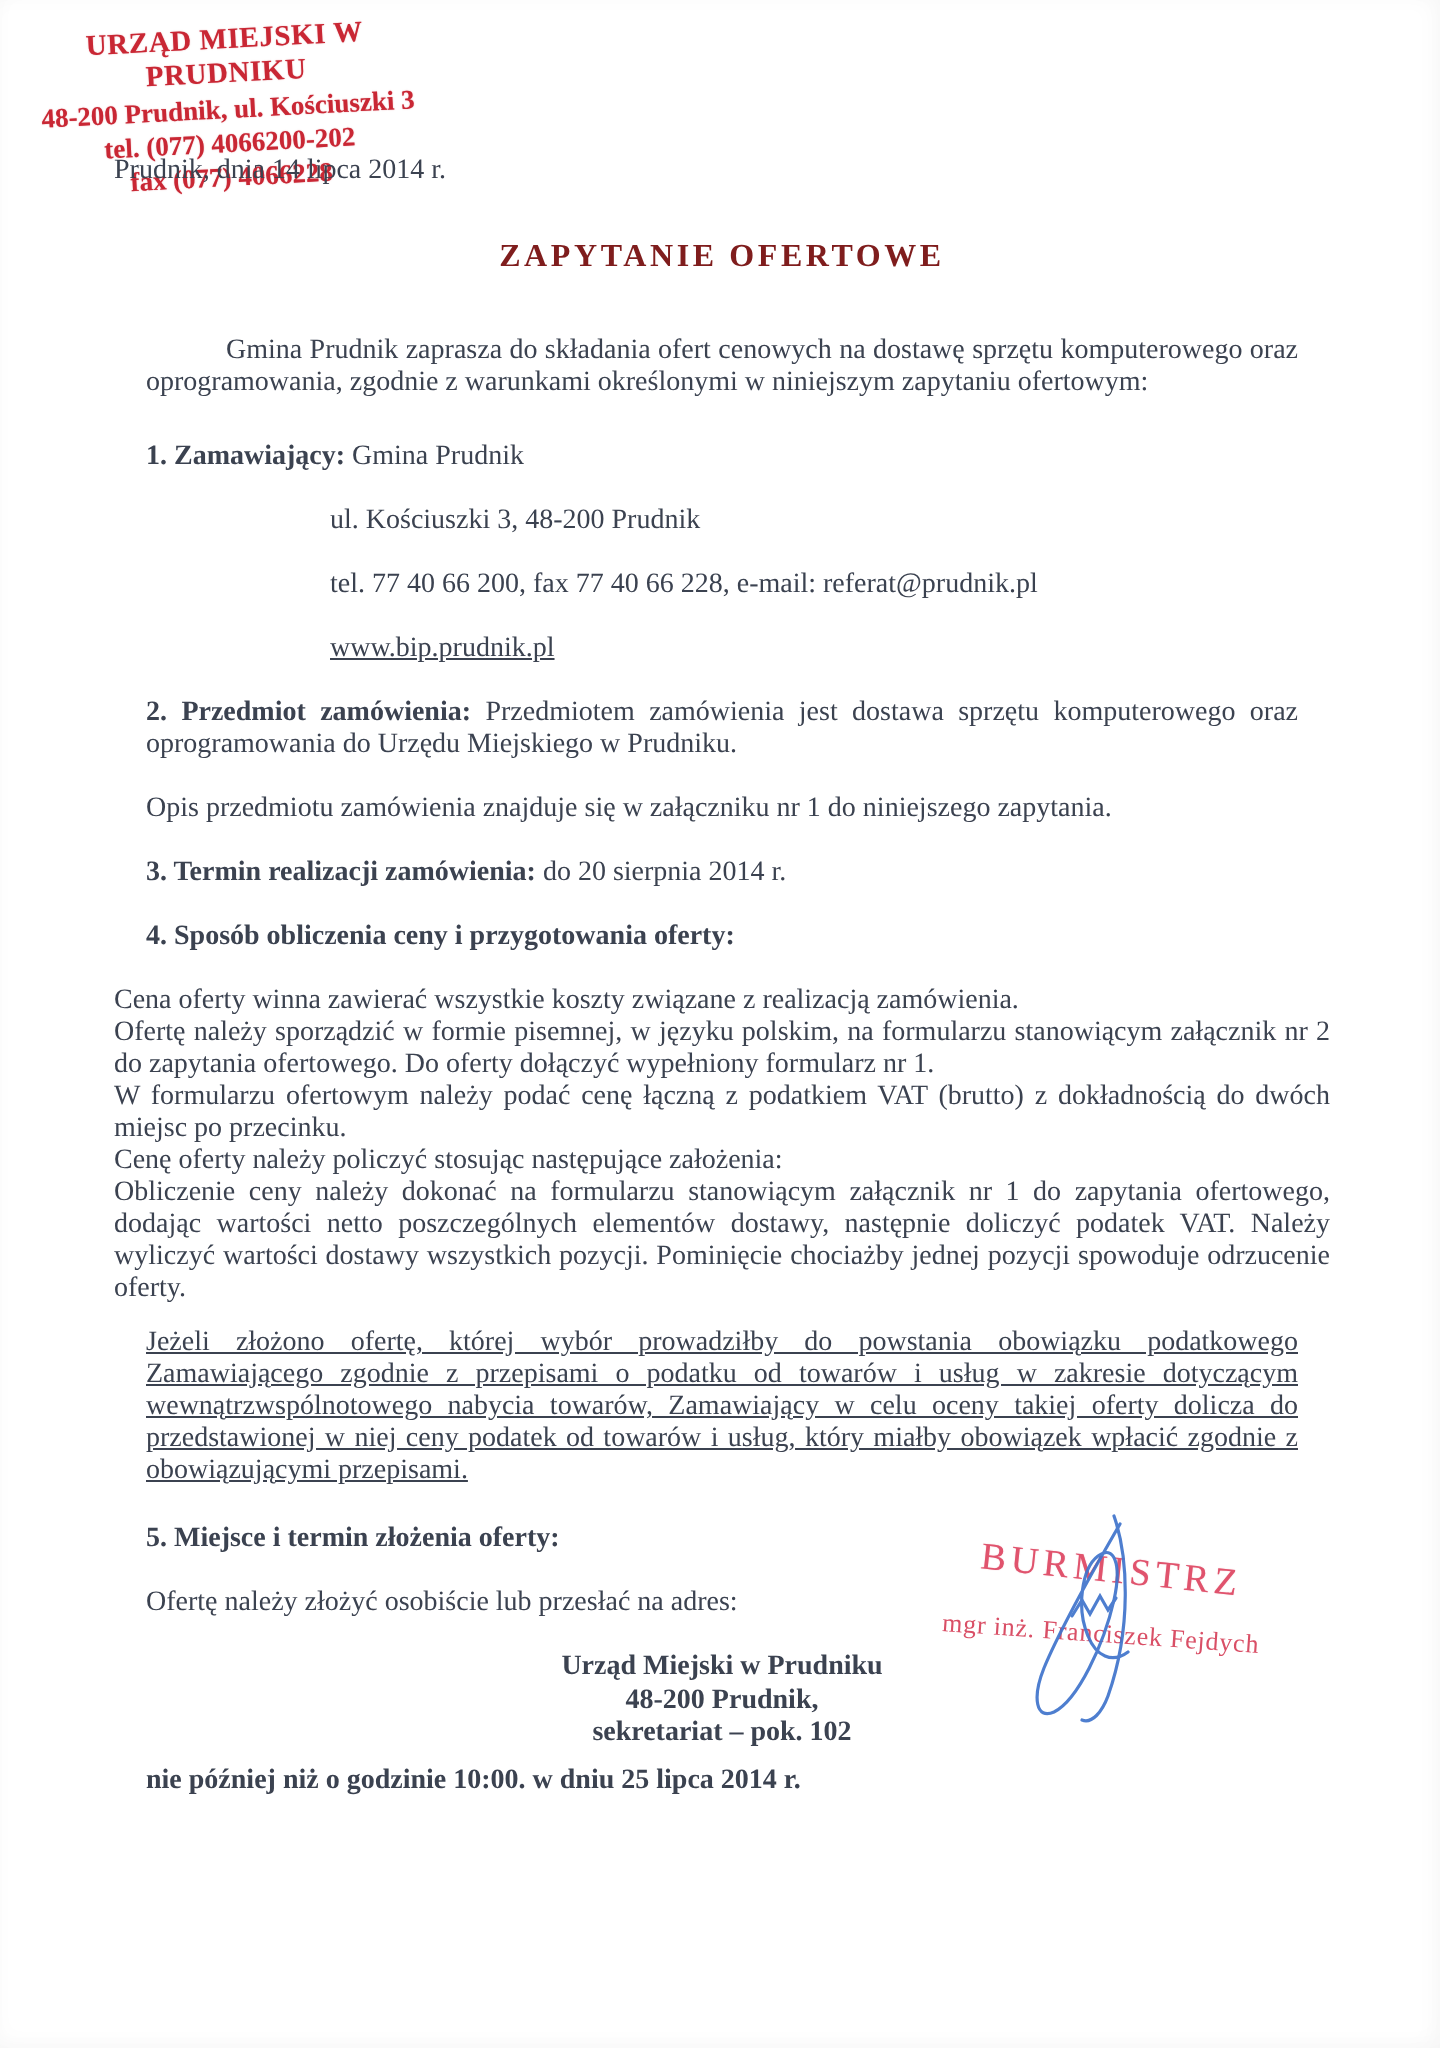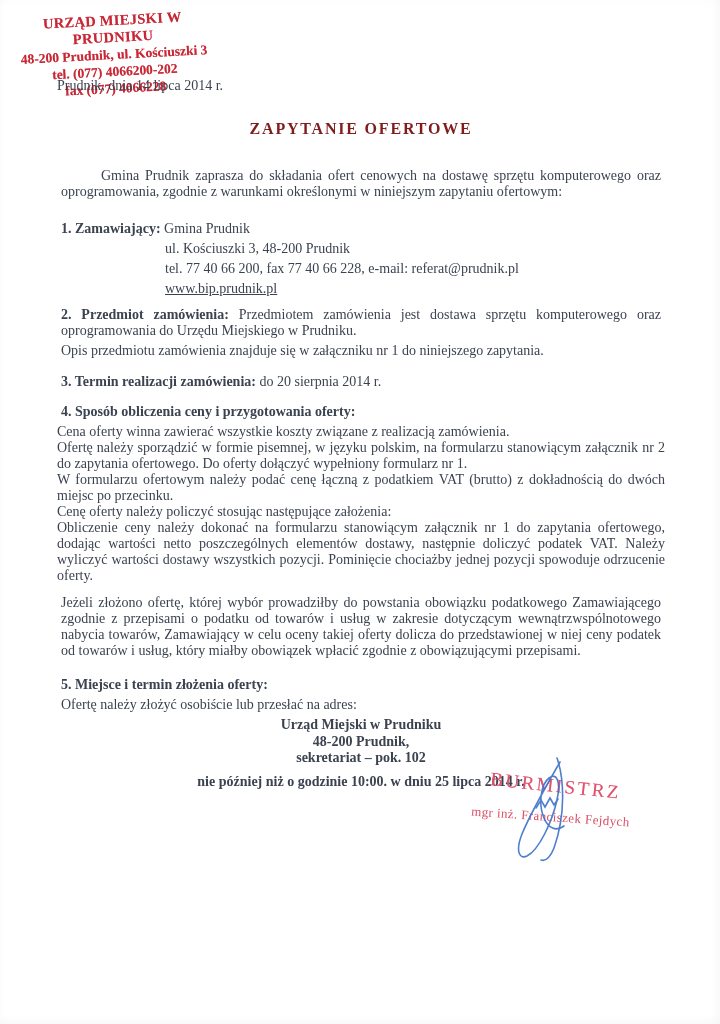--- a/index.html
+++ b/index.html
@@ -15,21 +15,21 @@
     position: absolute; inset: 0;
     background: #ffffff;
     box-shadow: inset -4px 0 10px rgba(0,0,0,0.025), inset 0 -4px 10px rgba(0,0,0,0.02);
   }
   .content {
     position: absolute;
     left: 57px; right: 55px; top: 0;
     font-size: 14px;
     line-height: 16px;
   }
-  p { margin: 4px; }
+  p { margin: 16px; }
   b { font-weight: bold; }
   .just { text-align: justify; }
 
   
   .sender-stamp {
     position: absolute; left: 14px; top: 12px; width: 200px;
     transform: rotate(-3deg);
     color: #c92734;
     text-align: center;
     font-weight: bold;
@@ -60,27 +60,26 @@
   }
 
   .sec1 { margin-top: 21px; }
   .sec1 .ind { margin-left: 108px; }
   .weblink { text-decoration: underline; }
 
   .sec2 { margin-top: 10px; }
   .sec3 { margin-top: 15px; }
   .sec4 { margin-top: 14px; }
   .sec4 .body-par { margin: 0; }
-  .vat-par { margin-top: 11px; }
+  .vat-par { margin-top: 11px; text-decoration: underline; }
 
   .sec5 { margin-top: 18px; }
   .addr-block { margin-top: 1px; text-align: center; font-weight: bold; line-height: 16.5px; }
   .deadline {
     margin-top: 7px;
-    text-align: center;
     font-weight: bold;
   }
 
   
   .sig-stamp-title {
     position: absolute; left: 490px; top: 775px;
     color: #e0536d;
     font-size: 19px;
     letter-spacing: 2.5px;
     transform: rotate(6deg);

